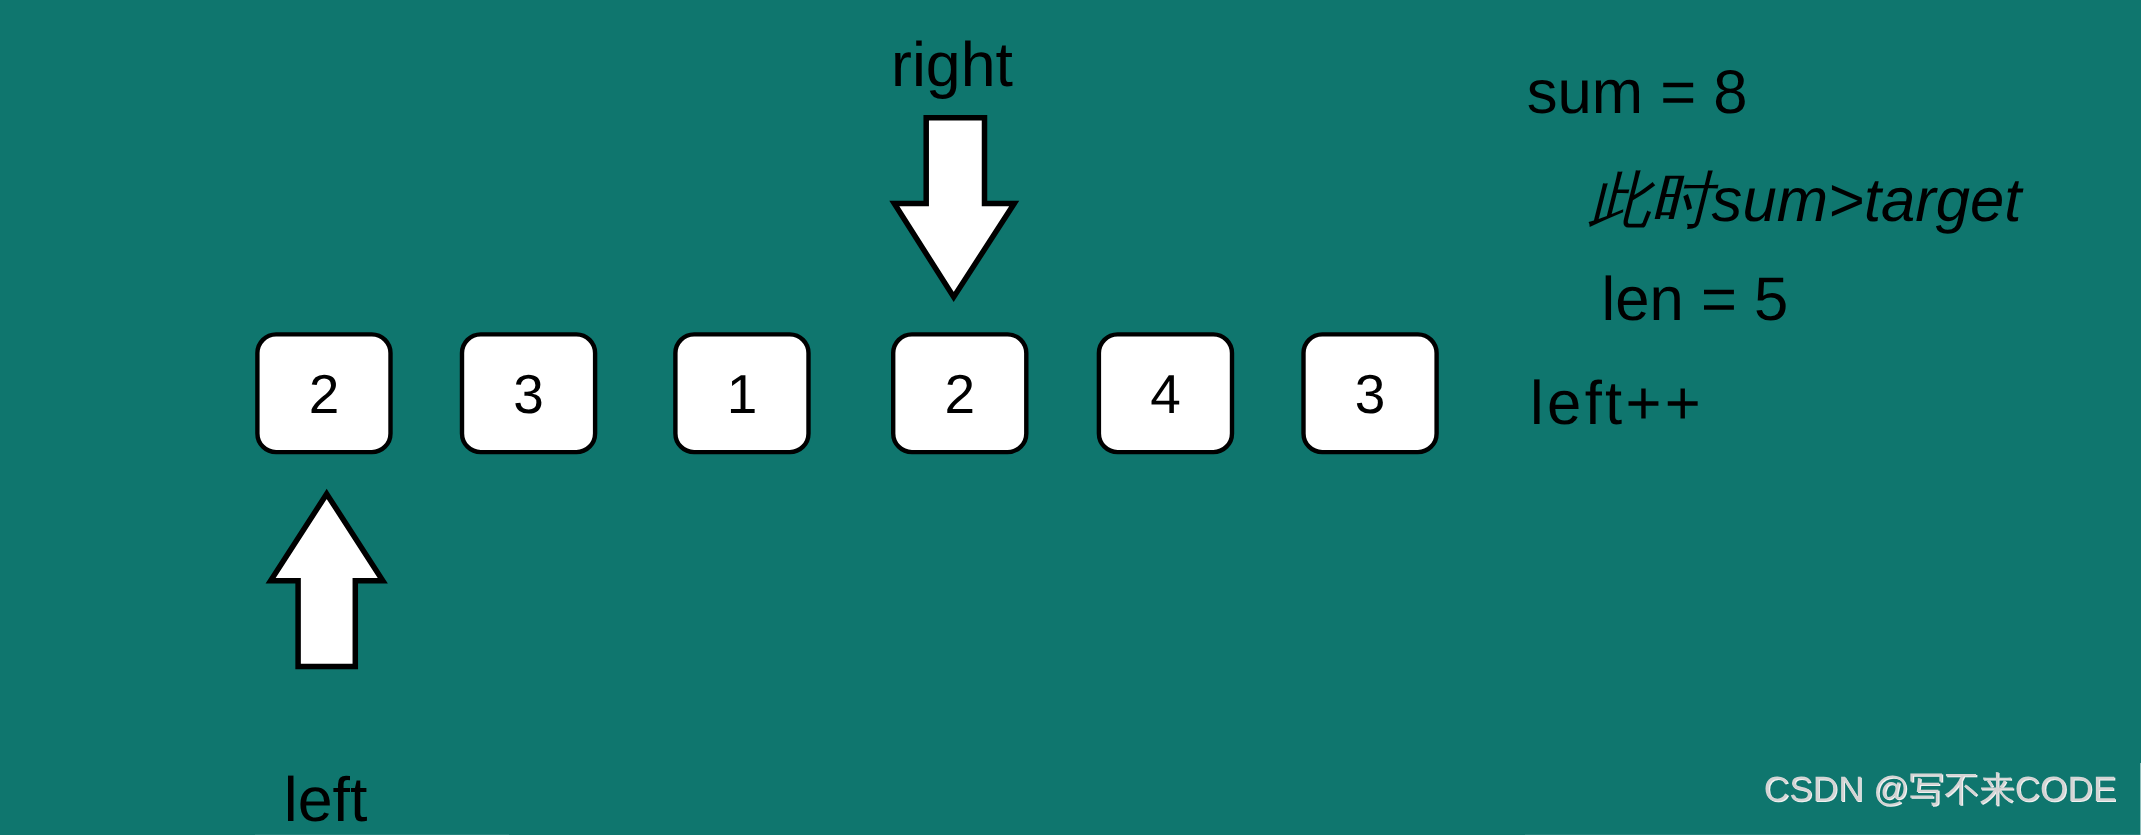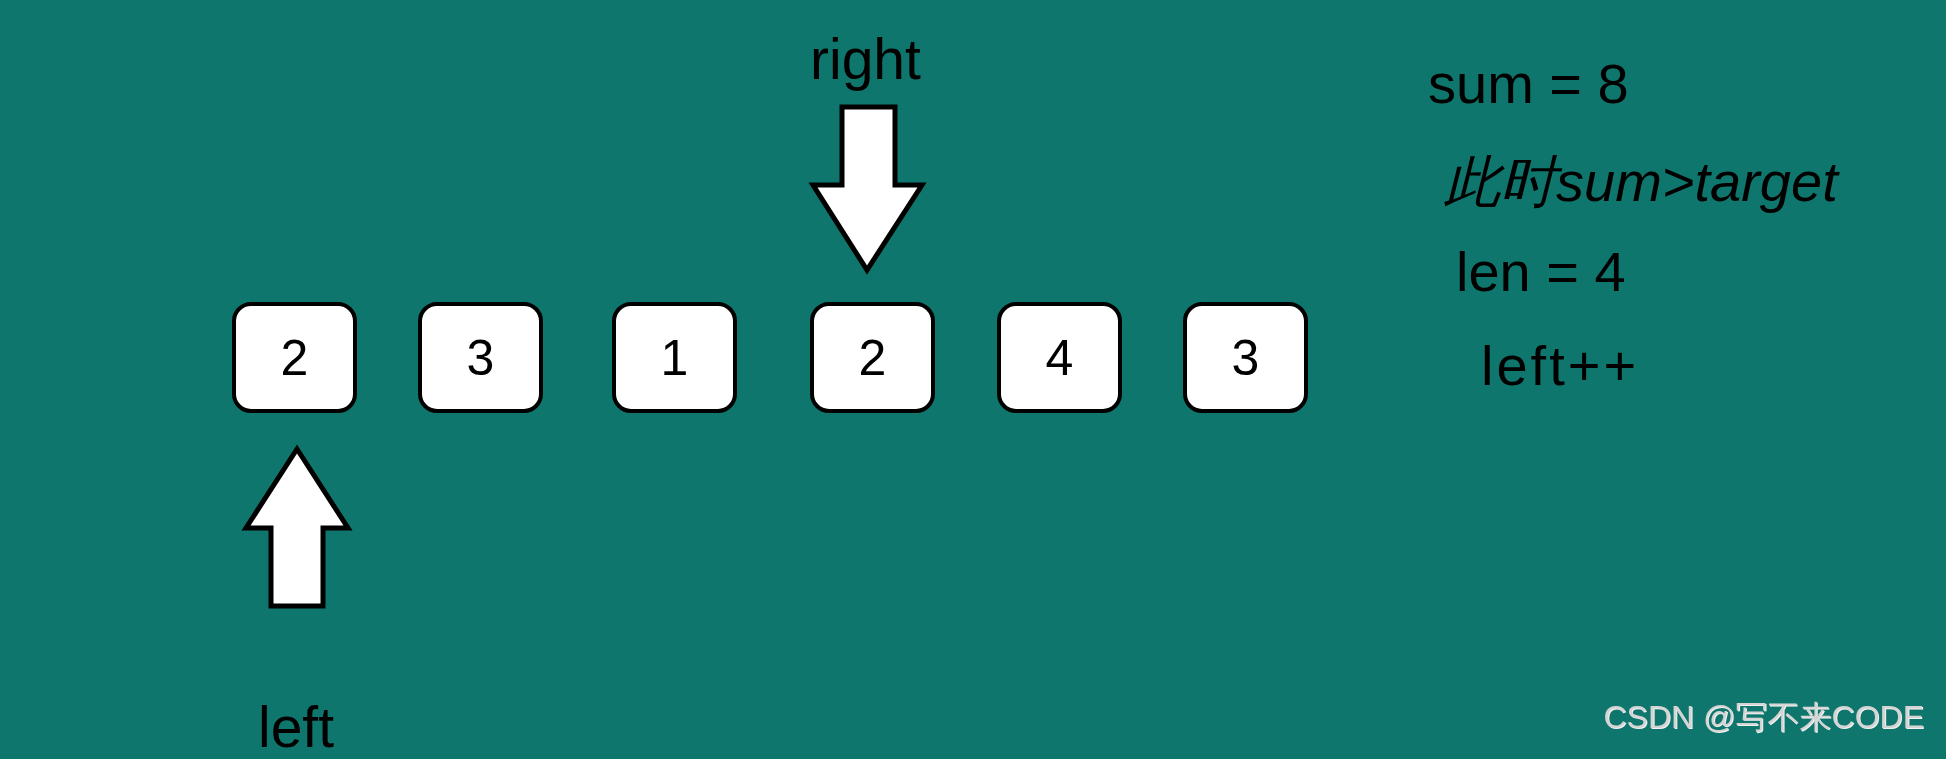--- a/index.html
+++ b/index.html
@@ -55,24 +55,24 @@
   .arrow-up   { left: 241px; top: 443px; }
 
   
   .anno {
     position: absolute;
     font-size: 56px;
     line-height: 1.2;
     color: #000000;
     white-space: nowrap;
   }
-  .anno-sum    { left: 1428px; top: 50px; }
+  .anno-sum    { left: 1388px; top: 50px; }
   .anno-cond   { left: 1444px; top: 148px; font-style: italic; }
   .anno-len    { left: 1456px; top: 238px; }
-  .anno-leftpp { left: 1481px; top: 332px; letter-spacing: 3px; }
+  .anno-leftpp { left: 1391px; top: 332px; letter-spacing: 3px; }
 
   
   .watermark {
     position: absolute;
     right: 22px;
     top: 700px;
     font-size: 32px;
     line-height: 1.1;
     color: #d4d4d4;
     text-shadow: 1px 1px 0 #f2f2f2;
@@ -110,18 +110,18 @@
   </div>
 
   <svg class="arrow-svg arrow-up" width="112" height="168" viewBox="0 0 112 168">
     <polygon points="56,6 107,85 82,85 82,163 30,163 30,85 5,85" fill="#ffffff" stroke="#000000" stroke-width="5" stroke-linejoin="miter"></polygon>
   </svg>
 
   <div class="pointer-label label-left">left</div>
 
   <div class="anno anno-sum">sum = 8</div>
   <div class="anno anno-cond">此时sum&gt;target</div>
-  <div class="anno anno-len">len = 4</div>
+  <div class="anno anno-len">len = 5</div>
   <div class="anno anno-leftpp">left++</div>
 
   <div class="watermark">CSDN @写不来CODE</div>
 
 </div>
 
 </body></html>

